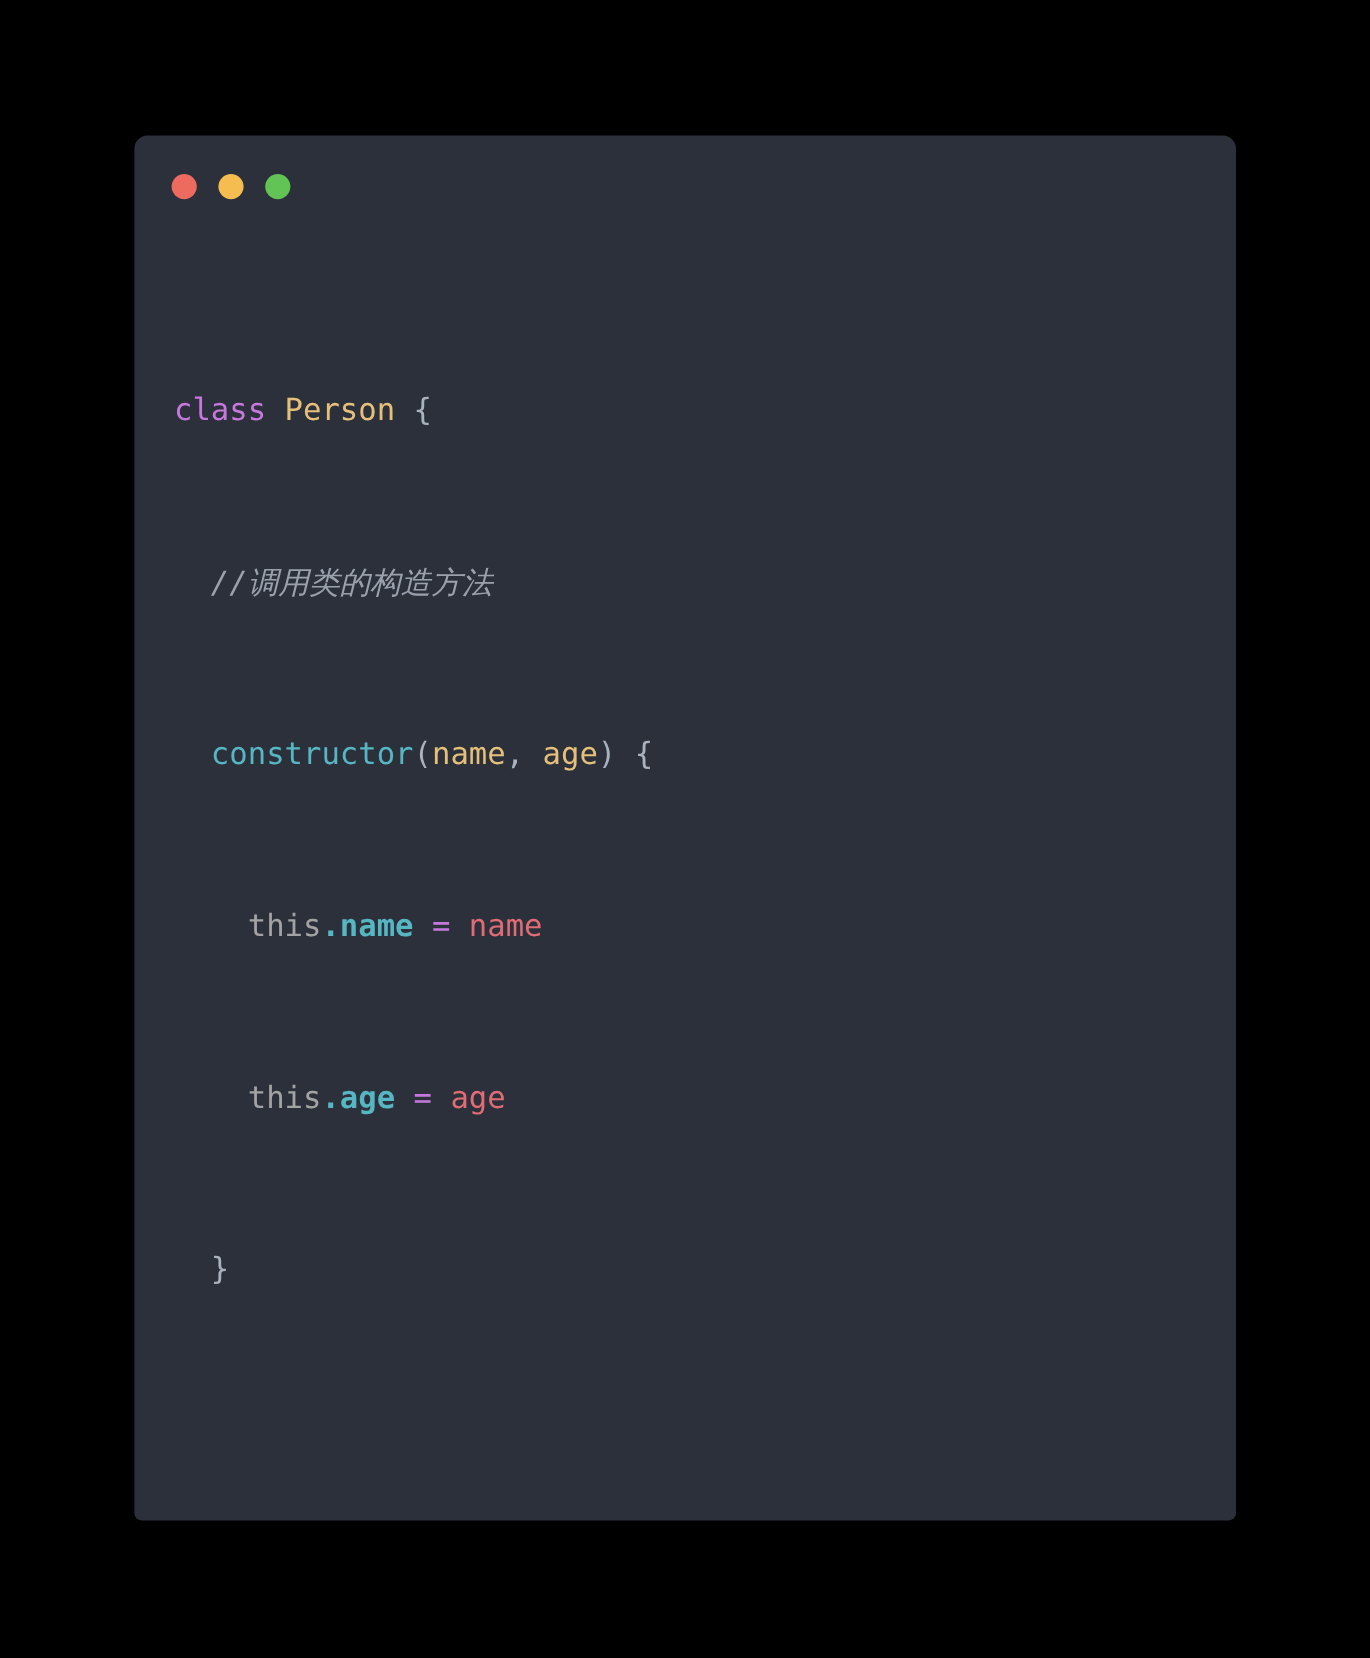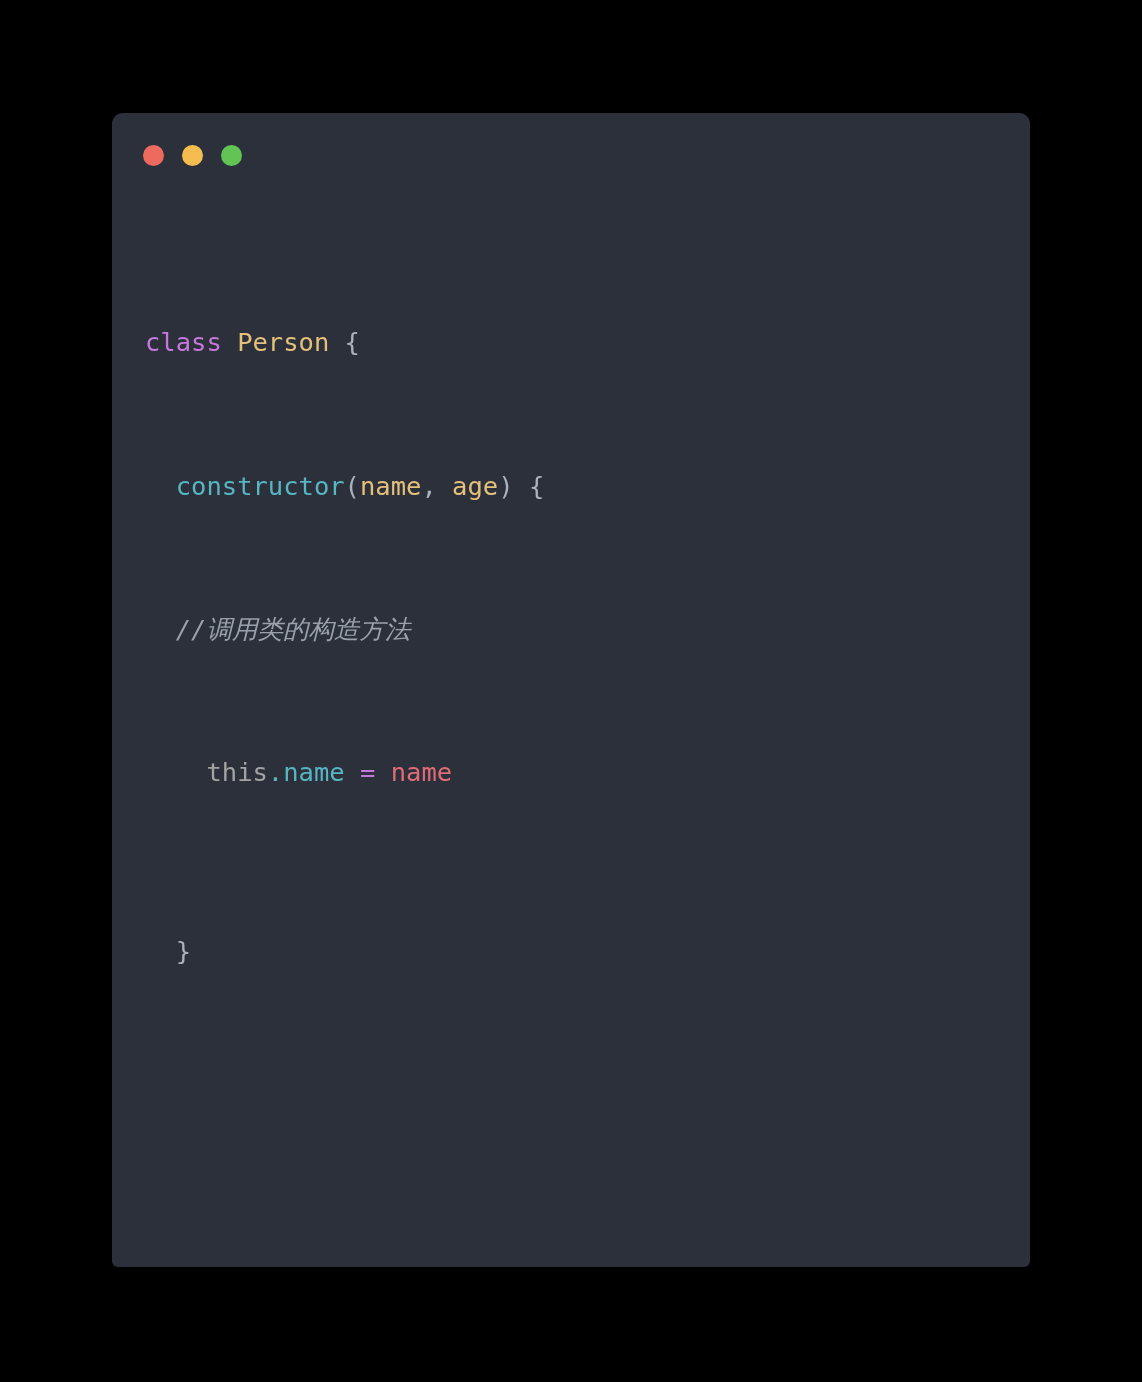--- a/index.html
+++ b/index.html
@@ -75,21 +75,21 @@
 
   .ln { display: block; height: 35.8px; }
 
   
   .t-kw      { color: #c678dd; }                 
   .t-cls     { color: #e5c07b; }                 
   .t-fn      { color: #56b6c2; }                 
   .t-var     { color: #e06c75; }                 
   .t-param   { color: #e5c07b; }                 
   .t-punc    { color: #abb2bf; }                 
-  .t-prop    { color: #56b6c2; }                 
+  .t-prop    { color: #56b6c2; font-weight: bold; }                 
   .t-this    { color: #a3a3a3; }                 
   .t-cmt     { color: #9aa1ad; font-style: italic; }
 </style>
 </head>
 <body>
 
 <div id="root">
 
   <div id="code-window">
 
@@ -98,26 +98,27 @@
         <span class="dot red"></span>
         <span class="dot yellow"></span>
         <span class="dot green"></span>
       </div>
     </div>
 
     <div id="code-area">
 
       <span class="ln"><span class="t-kw">class</span> <span class="t-cls">Person</span> <span class="t-punc">{</span></span>
 
+      <span class="ln">  <span class="t-cmt">//调用类的构造方法</span></span>
+
       <span class="ln">  <span class="t-fn">constructor</span><span class="t-punc">(</span><span class="t-param">name</span><span class="t-punc">,</span> <span class="t-param">age</span><span class="t-punc">)</span> <span class="t-punc">{</span></span>
-
-      <span class="ln">  <span class="t-cmt">//调用类的构造方法</span></span>
 
       <span class="ln">    <span class="t-this">this</span><span class="t-prop">.name</span> <span class="t-kw">=</span> <span class="t-var">name</span></span>
 
+      <span class="ln">    <span class="t-this">this</span><span class="t-prop">.age</span> <span class="t-kw">=</span> <span class="t-var">age</span></span>
 
       <span class="ln">  <span class="t-punc">}</span></span>
 
 
       
 
       
 
       
 

